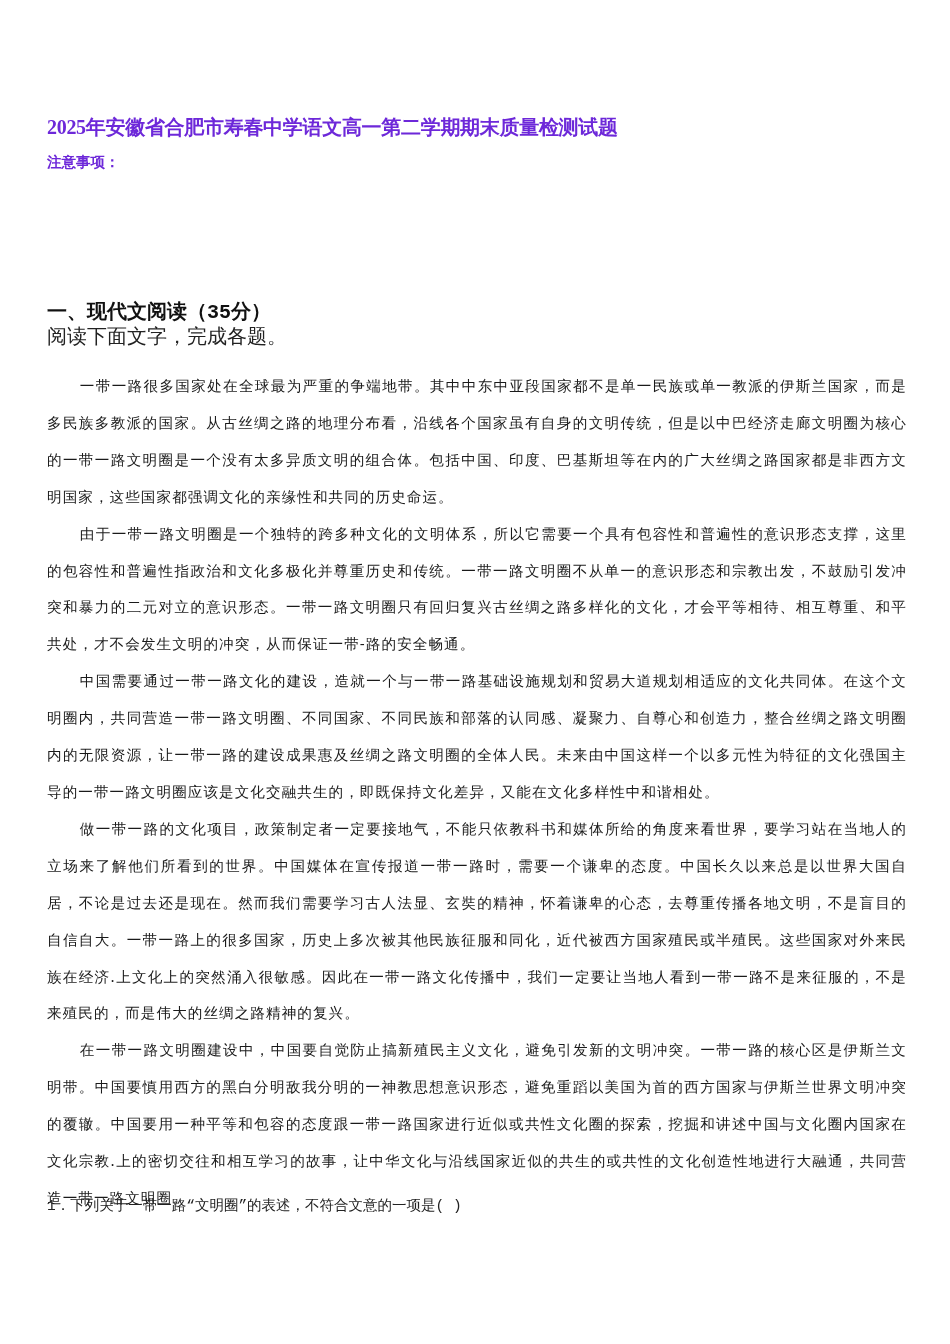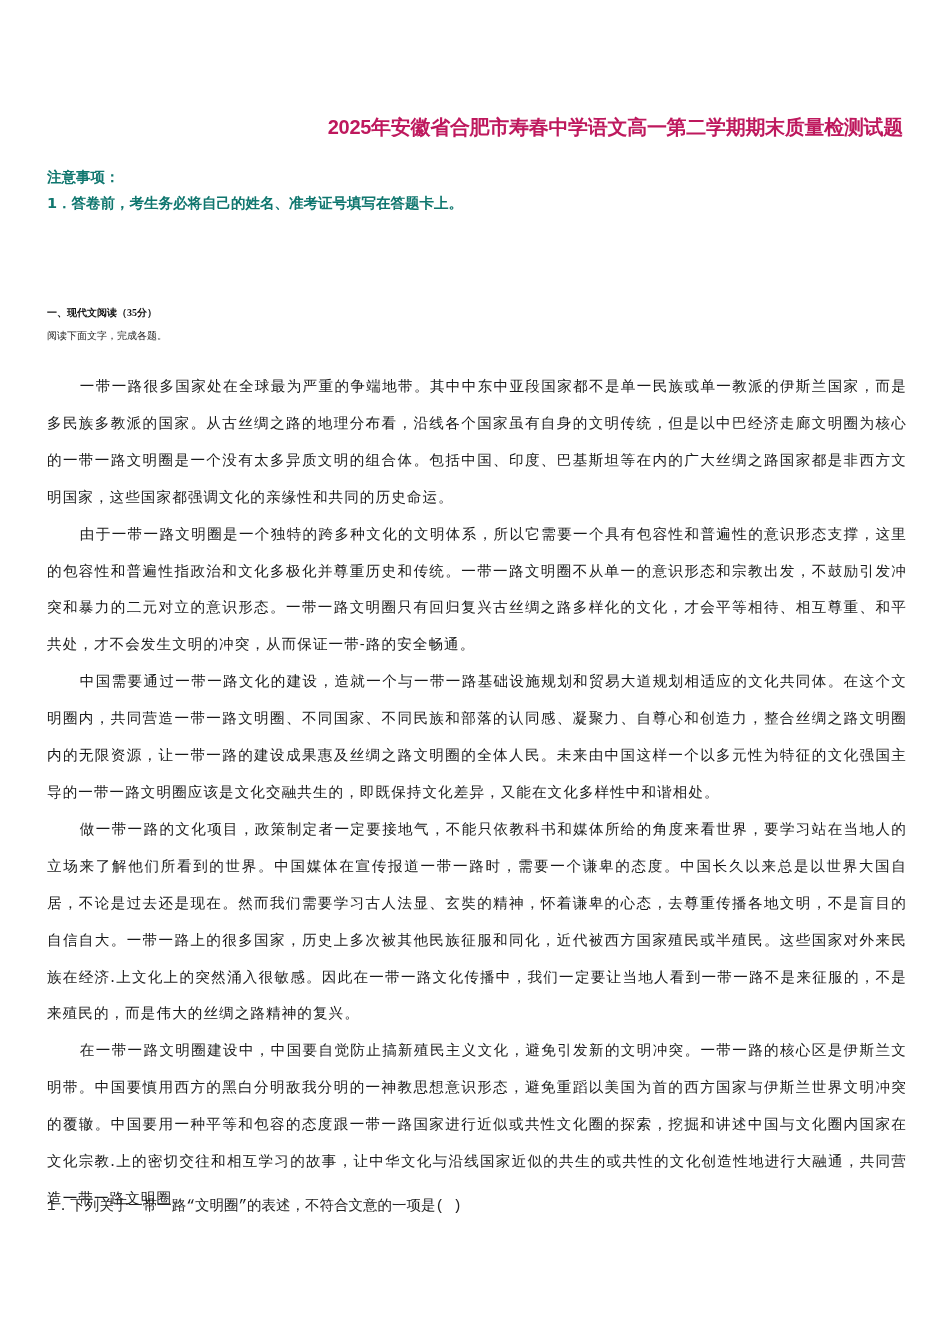--- a/index.html
+++ b/index.html
@@ -19,57 +19,56 @@
       position: absolute;
       left: 47px;
       top: 0;
       width: 860px;
     }
     .title {
       position: absolute;
       left: 0;
       top: 114px;
       width: 856px;
-      text-align: right;
-      font-family: Liberation Sans, sans-serif;
+      text-align: left;
+      font-family: Liberation Serif, serif;
       font-weight: bold;
       font-size: 20px;
       line-height: 26px;
       letter-spacing: -0.3px;
-      color: #be185d;
+      color: #6d28d9;
     }
     .notice {
       position: absolute;
       left: 0;
       top: 150px;
       width: 860px;
       font-family: "DejaVu Sans", "Liberation Sans", sans-serif;
       font-weight: bold;
       font-size: 14.5px;
       line-height: 25.5px;
-      color: #0f766e;
-      margin-top: 15px;
+      color: #6d28d9;
     }
     .notice div { white-space: nowrap; }
     .section-heading {
       position: absolute;
       left: 0;
       top: 302px;
-      font-family: Liberation Serif, serif;
+      font-family: Liberation Mono, monospace;
       font-weight: bold;
-      font-size: 10px;
+      font-size: 20px;
       line-height: 22px;
       color: #111;
     }
     .instruction {
       position: absolute;
       left: 0;
       top: 325px;
       font-family: "DejaVu Sans", "Liberation Sans", sans-serif;
-      font-size: 10px;
+      font-size: 20px;
       line-height: 22px;
       color: #222;
     }
     .passage {
       position: absolute;
       left: 0;
       top: 368px;
       width: 860px;
       font-size: 14.6px;
       line-height: 36.9px;
@@ -93,21 +92,20 @@
   </style>
 </head>
 <body>
 
 <div class="page">
 
   <div class="title">2025年安徽省合肥市寿春中学语文高一第二学期期末质量检测试题</div>
 
   <div class="notice">
     <div>注意事项：</div>
-    <div>1．答卷前，考生务必将自己的姓名、准考证号填写在答题卡上。</div>
   </div>
 
   <div class="section-heading">一、现代文阅读（35分）</div>
   <div class="instruction">阅读下面文字，完成各题。</div>
 
   <div class="passage">
     <p>一带一路很多国家处在全球最为严重的争端地带。其中中东中亚段国家都不是单一民族或单一教派的伊斯兰国家，而是多民族多教派的国家。从古丝绸之路的地理分布看，沿线各个国家虽有自身的文明传统，但是以中巴经济走廊文明圈为核心的一带一路文明圈是一个没有太多异质文明的组合体。包括中国、印度、巴基斯坦等在内的广大丝绸之路国家都是非西方文明国家，这些国家都强调文化的亲缘性和共同的历史命运。</p>
     <p>由于一带一路文明圈是一个独特的跨多种文化的文明体系，所以它需要一个具有包容性和普遍性的意识形态支撑，这里的包容性和普遍性指政治和文化多极化并尊重历史和传统。一带一路文明圈不从单一的意识形态和宗教出发，不鼓励引发冲突和暴力的二元对立的意识形态。一带一路文明圈只有回归复兴古丝绸之路多样化的文化，才会平等相待、相互尊重、和平共处，才不会发生文明的冲突，从而保证一带-路的安全畅通。</p>
     <p>中国需要通过一带一路文化的建设，造就一个与一带一路基础设施规划和贸易大道规划相适应的文化共同体。在这个文明圈内，共同营造一带一路文明圈、不同国家、不同民族和部落的认同感、凝聚力、自尊心和创造力，整合丝绸之路文明圈内的无限资源，让一带一路的建设成果惠及丝绸之路文明圈的全体人民。未来由中国这样一个以多元性为特征的文化强国主导的一带一路文明圈应该是文化交融共生的，即既保持文化差异，又能在文化多样性中和谐相处。</p>
     <p>做一带一路的文化项目，政策制定者一定要接地气，不能只依教科书和媒体所给的角度来看世界，要学习站在当地人的立场来了解他们所看到的世界。中国媒体在宣传报道一带一路时，需要一个谦卑的态度。中国长久以来总是以世界大国自居，不论是过去还是现在。然而我们需要学习古人法显、玄奘的精神，怀着谦卑的心态，去尊重传播各地文明，不是盲目的自信自大。一带一路上的很多国家，历史上多次被其他民族征服和同化，近代被西方国家殖民或半殖民。这些国家对外来民族在经济.上文化上的突然涌入很敏感。因此在一带一路文化传播中，我们一定要让当地人看到一带一路不是来征服的，不是来殖民的，而是伟大的丝绸之路精神的复兴。</p>

